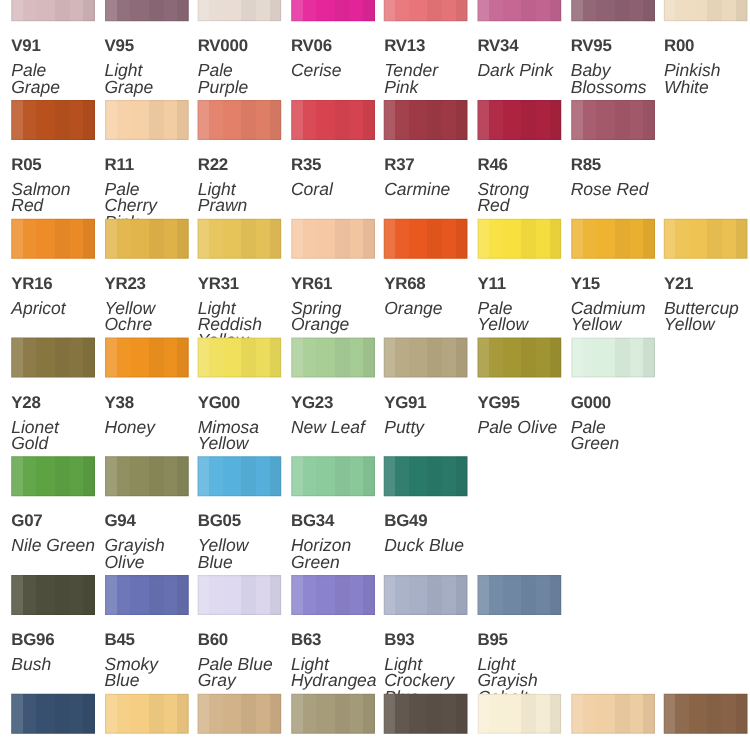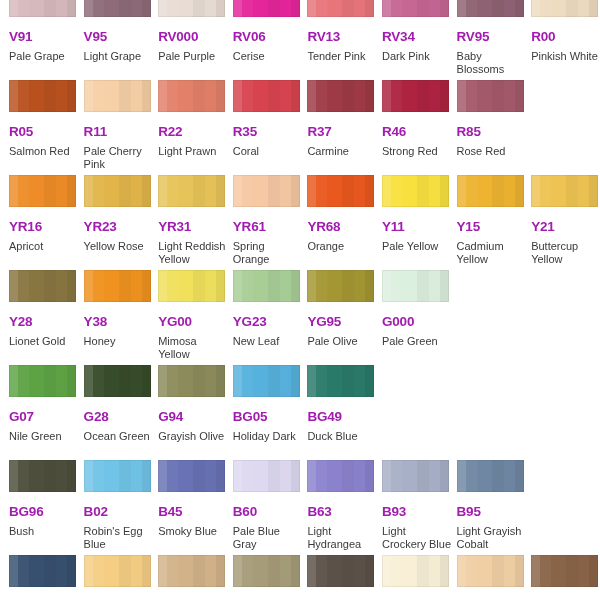--- a/index.html
+++ b/index.html
@@ -81,35 +81,36 @@
     content: "";
     position: absolute;
     inset: 0;
     box-shadow: inset 0 0 0 1px rgba(0,0,0,0.06);
     pointer-events: none;
   }
 
   .swatch-code {
     font-size: 13.5px;
     font-weight: bold;
-    color: #a21caf;
+    color: #404040;
     letter-spacing: -0.2px;
     line-height: 1;
     margin-top: 13px;
     white-space: nowrap;
   }
 
   .swatch-name {
-    font-size: 11px;
+    font-size: 14px;
     font-weight: normal;
     color: #3a3a3c;
     line-height: 13px;
     margin-top: 6px;
     width: 70px;
     word-spacing: 0px;
+    font-style: italic;
   }
 
   
   .swatch-row.partial .swatch-code,
   .swatch-row.partial .swatch-name {
     visibility: hidden;
   }
 </style>
 </head>
 <body style="background: rgb(255, 255, 255);">
@@ -197,21 +198,21 @@
       </div>
       <div class="swatch-row">
         <div class="swatch-cell">
           <div class="swatch-chip" style="background: rgb(237, 140, 40);"></div>
           <div class="swatch-code">YR16</div>
           <div class="swatch-name">Apricot</div>
         </div>
         <div class="swatch-cell">
           <div class="swatch-chip" style="background: rgb(226, 181, 74);"></div>
           <div class="swatch-code">YR23</div>
-          <div class="swatch-name">Yellow Rose</div>
+          <div class="swatch-name">Yellow Ochre</div>
         </div>
         <div class="swatch-cell">
           <div class="swatch-chip" style="background: rgb(231, 196, 89);"></div>
           <div class="swatch-code">YR31</div>
           <div class="swatch-name">Light Reddish Yellow</div>
         </div>
         <div class="swatch-cell">
           <div class="swatch-chip" style="background: rgb(246, 200, 164);"></div>
           <div class="swatch-code">YR61</div>
           <div class="swatch-name">Spring Orange</div>
@@ -252,69 +253,69 @@
           <div class="swatch-chip" style="background: rgb(240, 224, 92);"></div>
           <div class="swatch-code">YG00</div>
           <div class="swatch-name">Mimosa Yellow</div>
         </div>
         <div class="swatch-cell">
           <div class="swatch-chip" style="background: rgb(168, 206, 150);"></div>
           <div class="swatch-code">YG23</div>
           <div class="swatch-name">New Leaf</div>
         </div>
         <div class="swatch-cell">
+          <div class="swatch-chip" style="background: rgb(182, 168, 130);"></div>
+          <div class="swatch-code">YG91</div>
+          <div class="swatch-name">Putty</div>
+        </div>
+        <div class="swatch-cell">
           <div class="swatch-chip" style="background: rgb(163, 150, 51);"></div>
           <div class="swatch-code">YG95</div>
           <div class="swatch-name">Pale Olive</div>
         </div>
         <div class="swatch-cell">
           <div class="swatch-chip" style="background: rgb(220, 240, 223);"></div>
           <div class="swatch-code">G000</div>
           <div class="swatch-name">Pale Green</div>
         </div>
       </div>
       <div class="swatch-row">
         <div class="swatch-cell">
           <div class="swatch-chip" style="background: rgb(93, 163, 68);"></div>
           <div class="swatch-code">G07</div>
           <div class="swatch-name">Nile Green</div>
         </div>
         <div class="swatch-cell">
-          <div class="swatch-chip" style="background: rgb(55, 76, 42);"></div>
-          <div class="swatch-code">G28</div>
-          <div class="swatch-name">Ocean Green</div>
-        </div>
-        <div class="swatch-cell">
           <div class="swatch-chip" style="background: rgb(139, 139, 92);"></div>
           <div class="swatch-code">G94</div>
           <div class="swatch-name">Grayish Olive</div>
         </div>
         <div class="swatch-cell">
           <div class="swatch-chip" style="background: rgb(86, 178, 221);"></div>
           <div class="swatch-code">BG05</div>
-          <div class="swatch-name">Holiday Dark</div>
+          <div class="swatch-name">Yellow Blue</div>
+        </div>
+        <div class="swatch-cell">
+          <div class="swatch-chip" style="background: rgb(140, 203, 156);"></div>
+          <div class="swatch-code">BG34</div>
+          <div class="swatch-name">Horizon Green</div>
         </div>
         <div class="swatch-cell">
           <div class="swatch-chip" style="background: rgb(42, 122, 106);"></div>
           <div class="swatch-code">BG49</div>
           <div class="swatch-name">Duck Blue</div>
         </div>
       </div>
       <div class="swatch-row">
         <div class="swatch-cell">
           <div class="swatch-chip" style="background: rgb(77, 78, 59);"></div>
           <div class="swatch-code">BG96</div>
           <div class="swatch-name">Bush</div>
         </div>
         <div class="swatch-cell">
-          <div class="swatch-chip" style="background: rgb(113, 196, 232);"></div>
-          <div class="swatch-code">B02</div>
-          <div class="swatch-name">Robin's Egg Blue</div>
-        </div>
-        <div class="swatch-cell">
           <div class="swatch-chip" style="background: rgb(104, 114, 180);"></div>
           <div class="swatch-code">B45</div>
           <div class="swatch-name">Smoky Blue</div>
         </div>
         <div class="swatch-cell">
           <div class="swatch-chip" style="background: rgb(222, 217, 240);"></div>
           <div class="swatch-code">B60</div>
           <div class="swatch-name">Pale Blue Gray</div>
         </div>
         <div class="swatch-cell">

